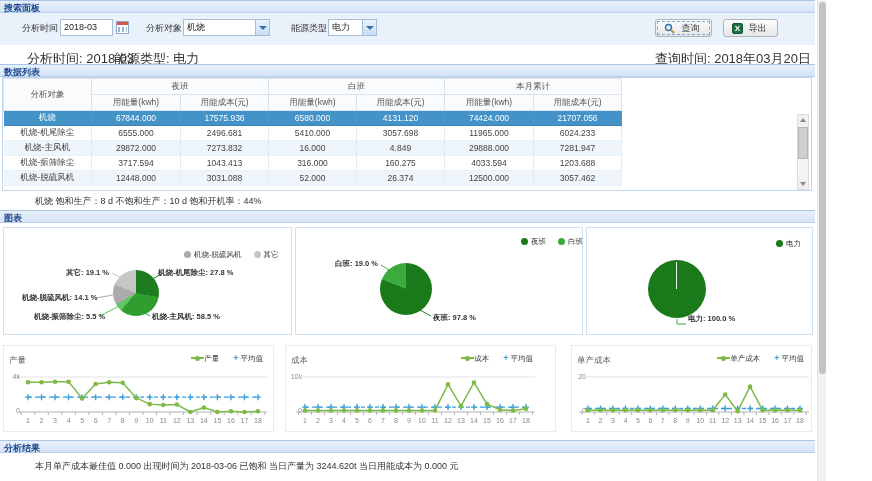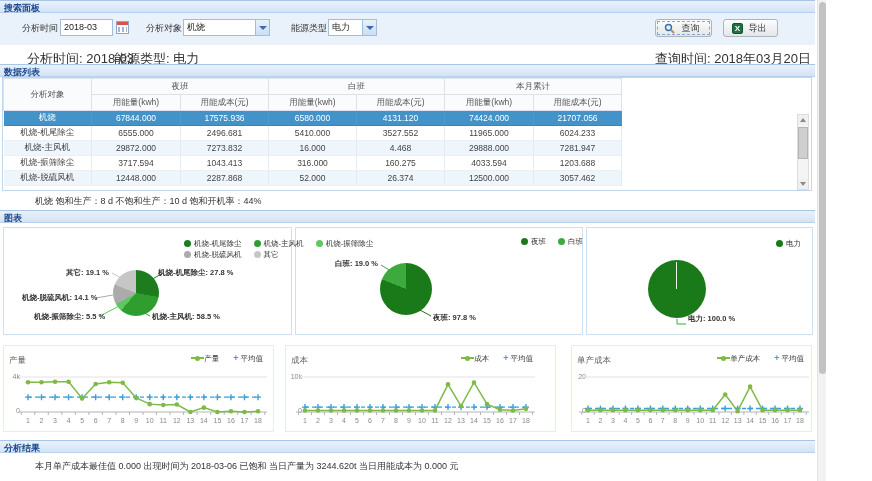--- a/index.html
+++ b/index.html
@@ -178,46 +178,46 @@
                 <td>6580.000</td>
                 <td>4131.120</td>
                 <td>74424.000</td>
                 <td>21707.056</td>
               </tr>
               <tr>
                 <td>机烧-机尾除尘</td>
                 <td>6555.000</td>
                 <td>2496.681</td>
                 <td>5410.000</td>
-                <td>3527.552</td>
+                <td>3057.698</td>
                 <td>11965.000</td>
                 <td>6024.233</td>
               </tr>
               <tr class="alt">
                 <td>机烧-主风机</td>
                 <td>29872.000</td>
                 <td>7273.832</td>
                 <td>16.000</td>
-                <td>4.468</td>
+                <td>4.849</td>
                 <td>29888.000</td>
                 <td>7281.947</td>
               </tr>
               <tr>
                 <td>机烧-振筛除尘</td>
                 <td>3717.594</td>
                 <td>1043.413</td>
                 <td>316.000</td>
                 <td>160.275</td>
                 <td>4033.594</td>
                 <td>1203.688</td>
               </tr>
               <tr class="alt">
                 <td>机烧-脱硫风机</td>
                 <td>12448.000</td>
-                <td>2287.868</td>
+                <td>3031.088</td>
                 <td>52.000</td>
                 <td>26.374</td>
                 <td>12500.000</td>
                 <td>3057.462</td>
               </tr>
             </tbody>
       </table>
       <div class="tbl-scroll">
         <div class="sb-btn up"></div>
         <div class="sb-thumb"></div>
@@ -226,25 +226,20 @@
     </div>
     <div class="tbl-note">机烧 饱和生产：8 d 不饱和生产：10 d 饱和开机率：44%</div>
   </section>
 
   <section>
     <div class="panel-hd" style="top:210px">
       <span>图表</span>
     </div>
 
     <div class="pie-box" style="left:3px;width:289px">
-      <div class="legend-row" style="left:180px;top:11px">
-        <span class="legend-item"><span class="ldot" style="background: rgb(29, 124, 29);"></span><span>机烧-机尾除尘</span></span>
-        <span class="legend-item"><span class="ldot" style="background: rgb(47, 158, 47);"></span><span>机烧-主风机</span></span>
-        <span class="legend-item"><span class="ldot" style="background: rgb(95, 199, 95);"></span><span>机烧-振筛除尘</span></span>
-      </div>
       <div class="legend-row" style="left:180px;top:22px">
         <span class="legend-item"><span class="ldot" style="background: rgb(171, 171, 171);"></span><span>机烧-脱硫风机</span></span>
         <span class="legend-item"><span class="ldot" style="background: rgb(198, 198, 198);"></span><span>其它</span></span>
       </div>
       <div class="pie" style="left: 109px; top: 42px; width: 46px; height: 46px; background: conic-gradient(rgb(29, 124, 29) 0%, rgb(29, 124, 29) 27.8%, rgb(47, 158, 47) 27.8%, rgb(47, 158, 47) 61.3%, rgb(95, 199, 95) 61.3%, rgb(95, 199, 95) 66.8%, rgb(171, 171, 171) 66.8%, rgb(171, 171, 171) 80.9%, rgb(198, 198, 198) 80.9%, rgb(198, 198, 198) 100%);"></div>
       <span class="callout r" style="left:37px;top:40px;width:68px">其它: 19.1 %</span>
       <span class="callout" style="left:154px;top:40px">机烧-机尾除尘: 27.8 %</span>
       <span class="callout" style="left:18px;top:65px">机烧-脱硫风机: 14.1 %</span>
       <span class="callout" style="left:30px;top:84px">机烧-振筛除尘: 5.5 %</span>
       <span class="callout" style="left:148px;top:84px">机烧-主风机: 58.5 %</span>

